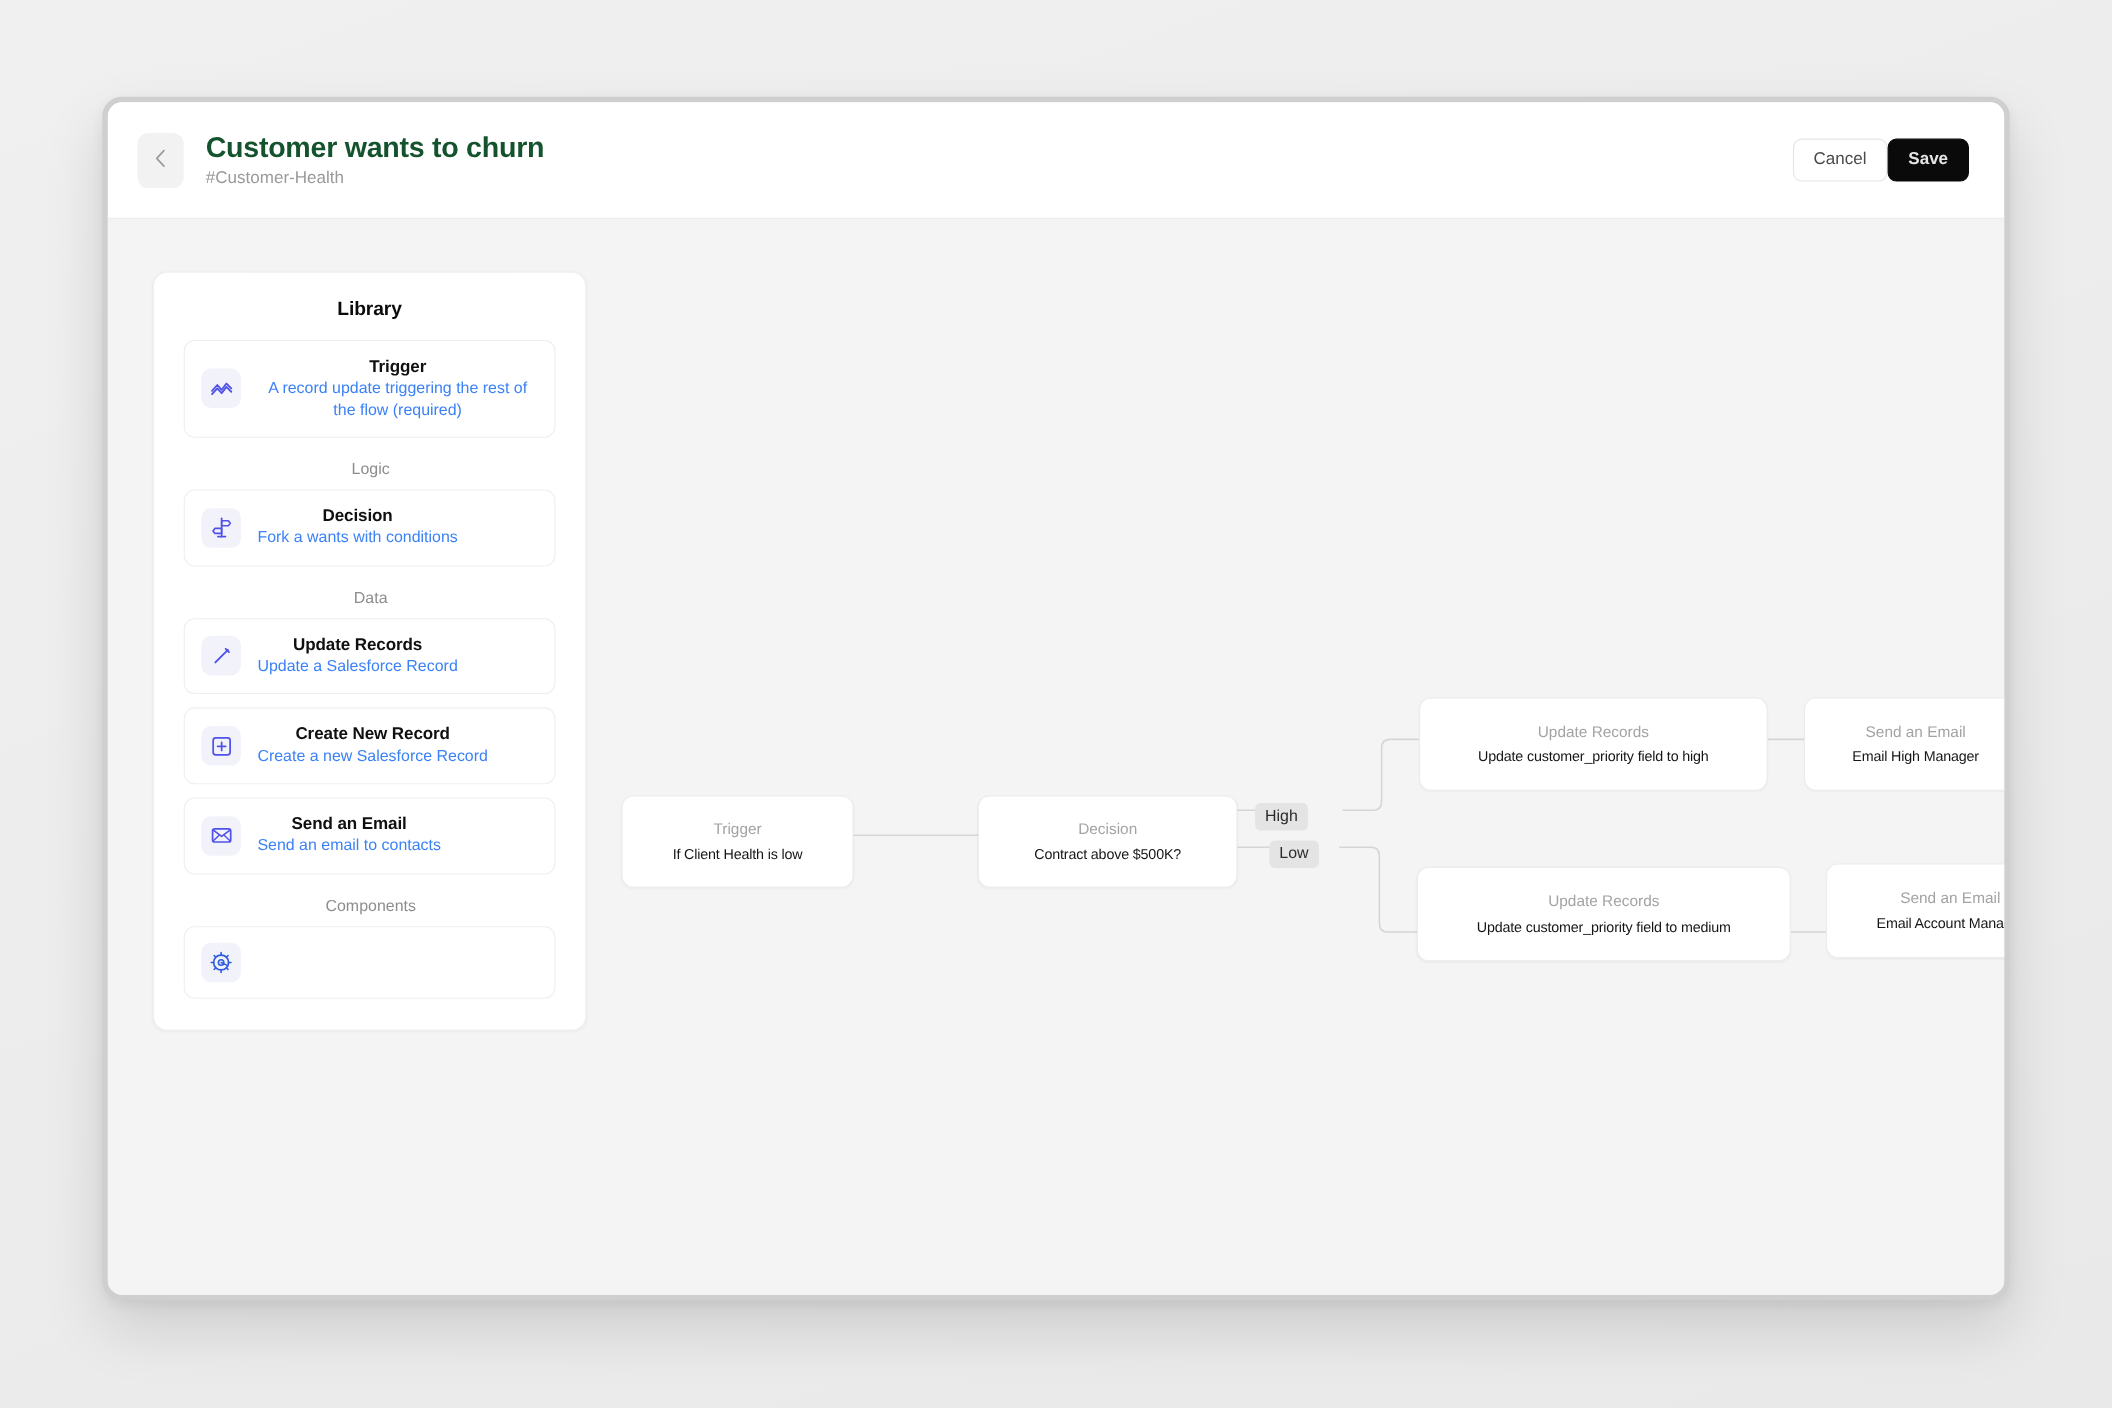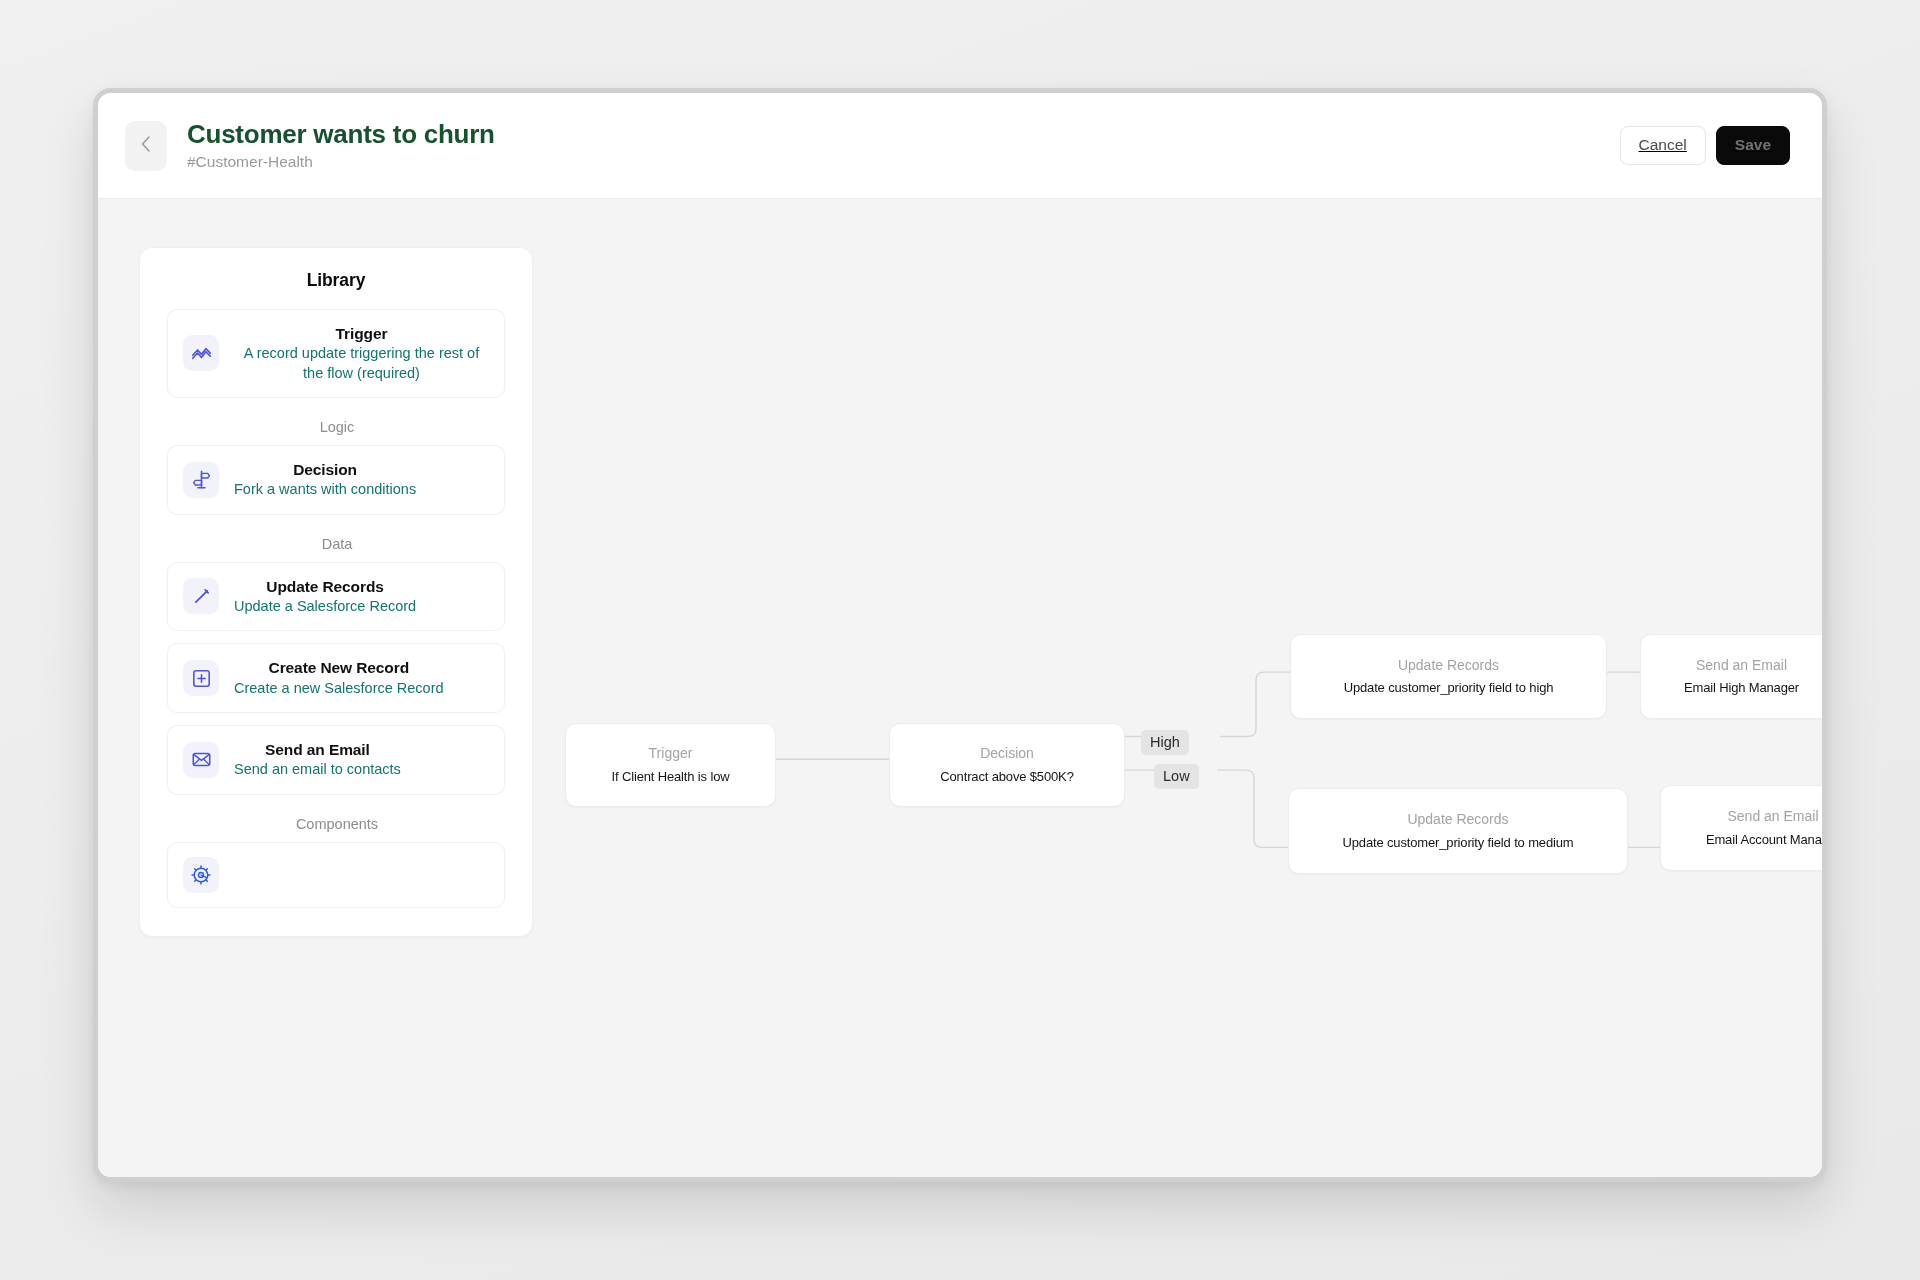--- a/index.html
+++ b/index.html
@@ -76,40 +76,38 @@
   .page-subtitle {
     font-size: 15.5px;
     color: #9a9a9a;
     line-height: 1.2;
   }
 
   .header-actions {
     margin-left: auto;
     display: flex;
     align-items: center;
-    gap: 10px;
-    text-decoration: underline;
   }
   .btn {
     font-family: "Liberation Sans", sans-serif;
     font-size: 15.5px;
     border-radius: 8px;
     padding: 9px 18px;
     cursor: pointer;
     line-height: 1.2;
     white-space: nowrap;
   }
   .btn-cancel {
     background: #ffffff;
     color: #4a4a4a;
     border: 1px solid #e4e4e4;
   }
   .btn-save {
     background: #0a0a0a;
-    color: #737373;
+    color: #e5e5e5;
     border: 1px solid #0a0a0a;
     font-weight: 600;
   }
 
   
   .app-body {
     position: relative;
     height: calc(100% - 106px);
     background: #f4f4f4;
     text-align: center;
@@ -168,21 +166,21 @@
   .lib-text { min-width: 0; }
   .lib-name {
     font-size: 15.5px;
     font-weight: 700;
     color: #101010;
     line-height: 1.25;
     letter-spacing: -0.1px;
   }
   .lib-desc {
     font-size: 14.5px;
-    color: #0f766e;
+    color: #3b82f6;
     line-height: 1.33;
     margin-top: 1px;
   }
 
   
   .flow-canvas {
     position: absolute;
     inset: 0;
   }
   .flow-svg {

